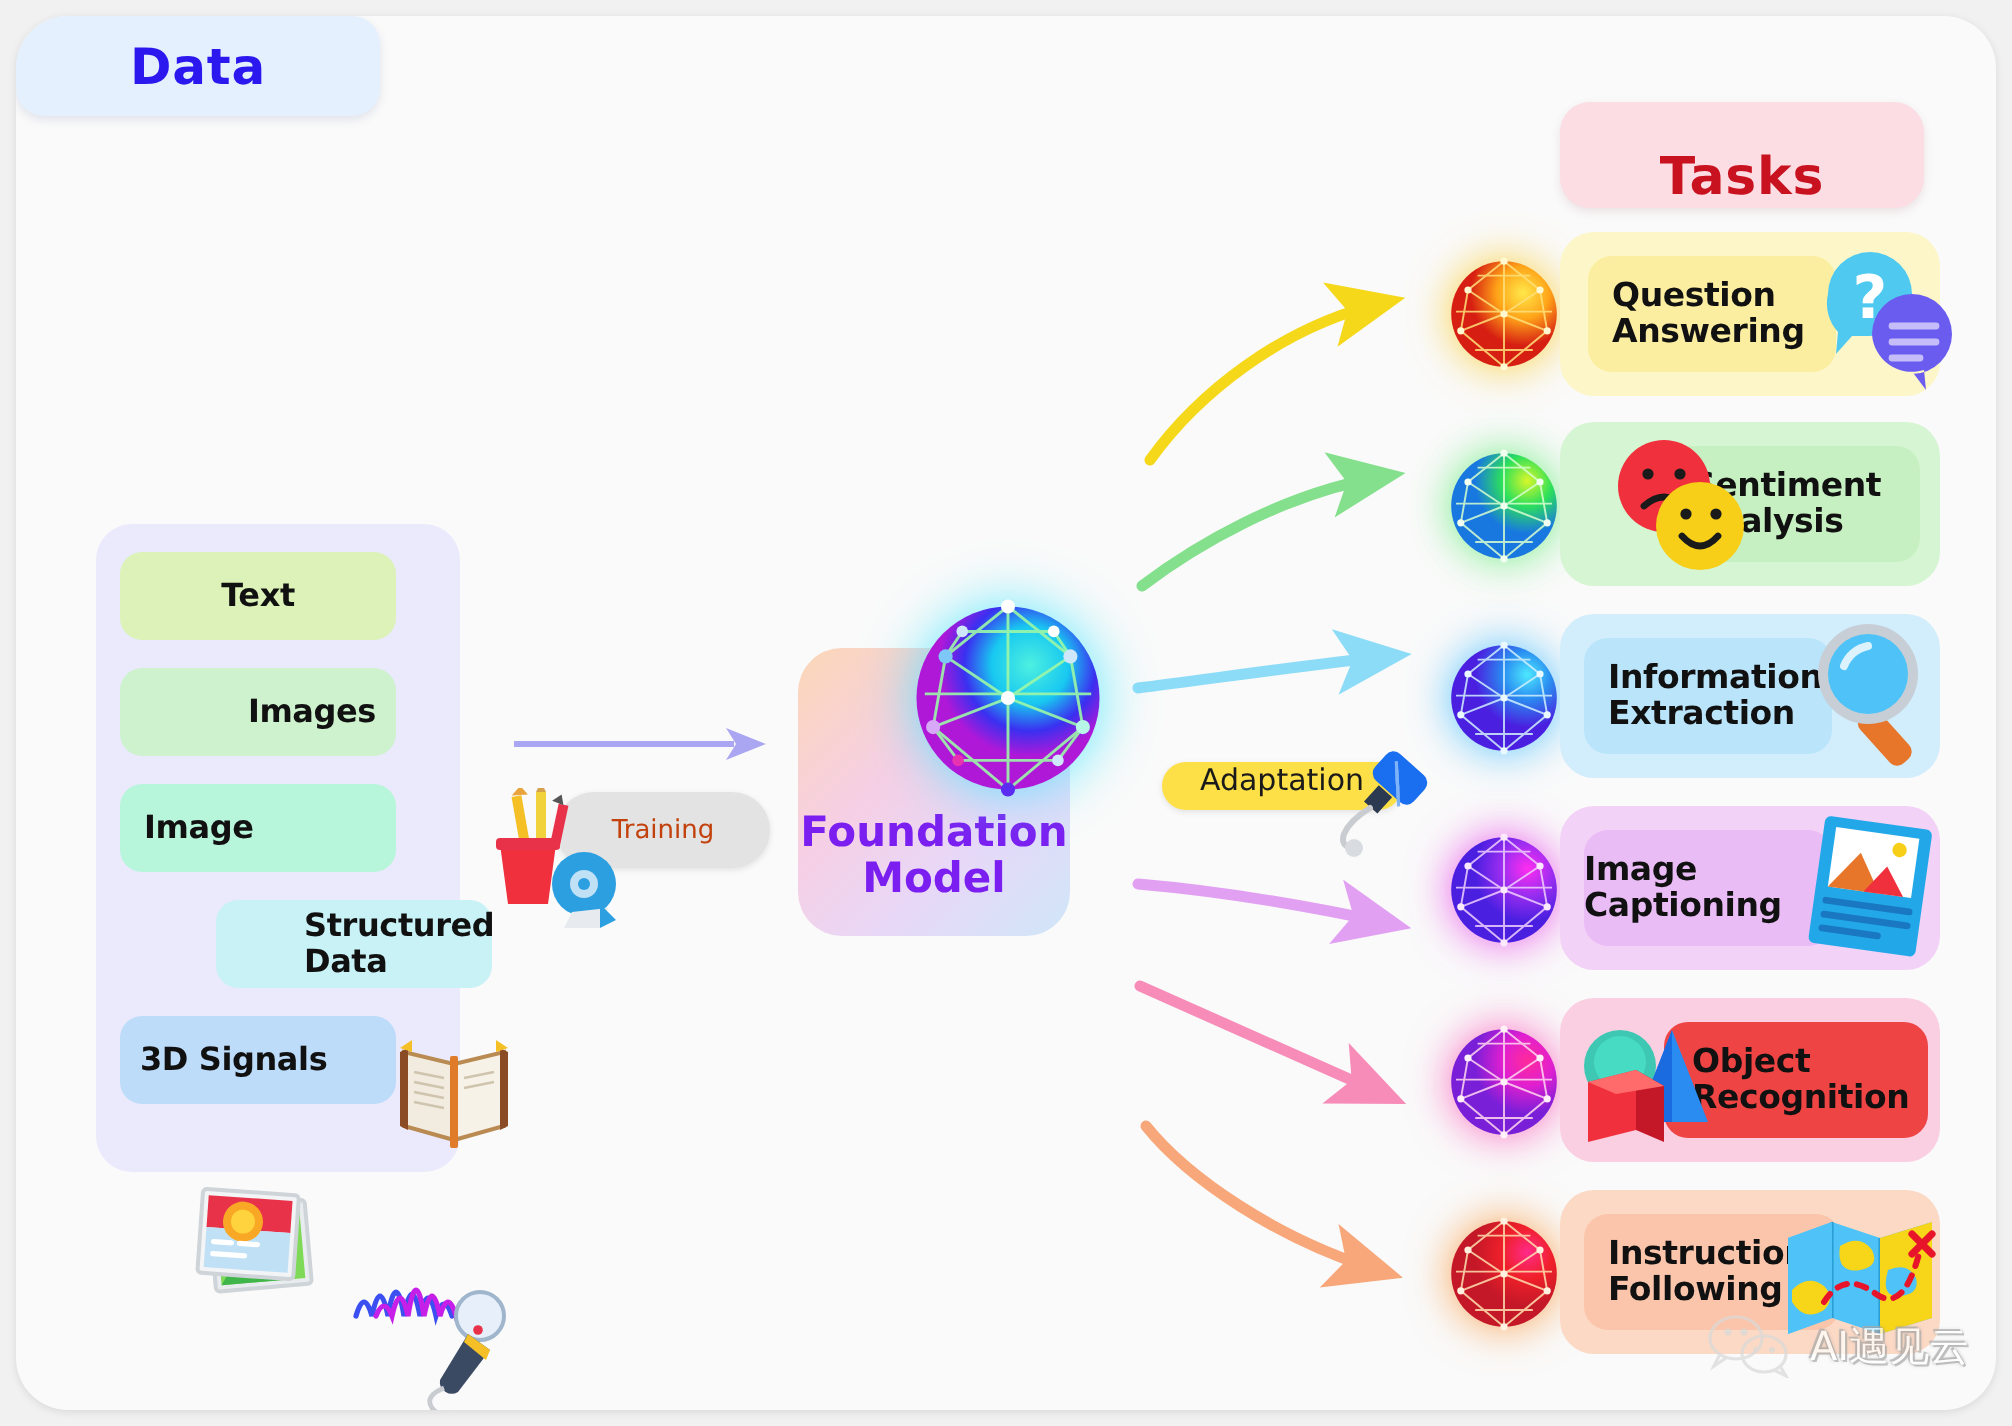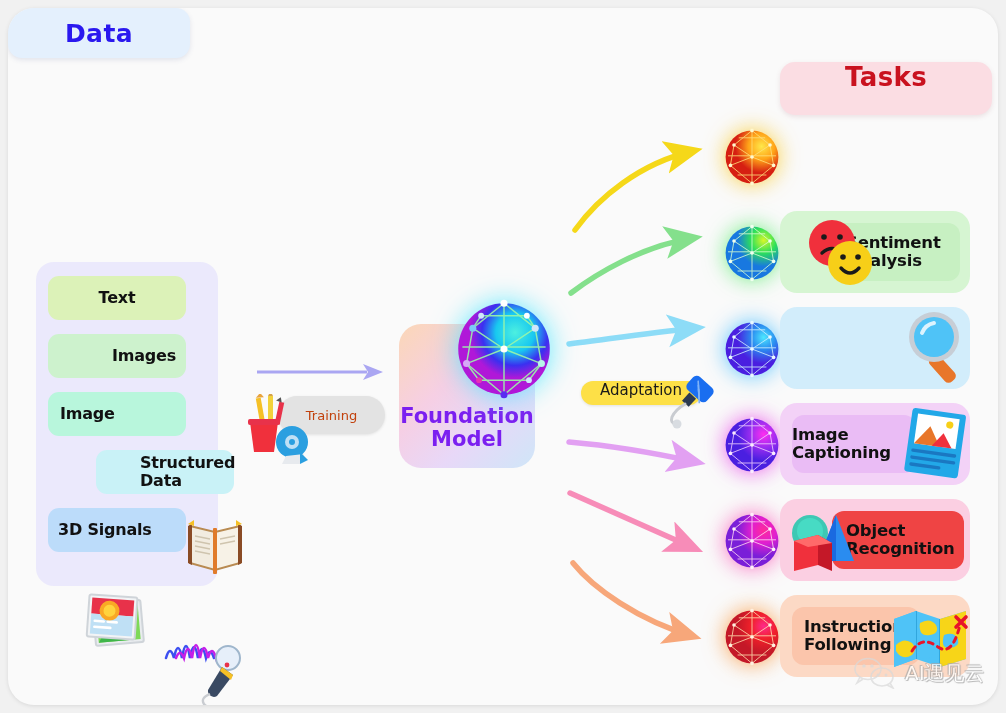--- a/index.html
+++ b/index.html
@@ -19,21 +19,21 @@
   
   #data-header{
     left:44px;top:192px;width:182px;height:50px;
     background:#e4f0fd;border-radius:14px;
     box-shadow:0 2px 5px rgba(60,80,140,.13);
     display:flex;align-items:center;justify-content:center;
   }
   #data-header span{font-size:25px;font-weight:700;color:#2a18ef;letter-spacing:.4px;}
 
   #data-panel{
-    position:absolute;left:28px;top:254px;width:182px;height:324px;
+    position:absolute;left:40px;top:254px;width:182px;height:324px;
     background:#ebe9fc;border-radius:18px;
   }
   .data-row{
     position:absolute;left:12px;width:138px;height:44px;border-radius:11px;
     display:flex;align-items:center;
   }
   .data-row .lbl{font-size:16px;position:relative;z-index:2;}
 
   .dr-text     {top:14px;  background:#dcf2b8;justify-content:center;}
   .dr-images   {top:72px;  background:#cdf2cd;justify-content:flex-end;padding-right:10px;box-sizing:border-box;}
@@ -75,24 +75,24 @@
     box-shadow:0 1px 3px rgba(0,0,0,.10);
   }
   #adapt-chip span{font-size:15px;color:#1a1a1a;}
   #adapt-ico{position:absolute;left:655px;top:366px;}
 
   
   #arrows{position:absolute;left:0;top:0;width:990px;height:697px;pointer-events:none;}
 
   
   #tasks-header{
-    position:absolute;left:772px;top:54px;width:212px;height:53px;
+    position:absolute;left:772px;top:43px;width:182px;height:53px;
     background:#fbdde3;border-radius:15px;
     box-shadow:0 2px 5px rgba(140,60,80,.13);
-    display:flex;align-items:flex-start;justify-content:center;
+    display:flex;align-items:flex-end;justify-content:center;
   }
   #tasks-header span{font-size:26px;font-weight:700;color:#c9121f;letter-spacing:.4px;}
 
   .task-card{position:absolute;left:772px;width:190px;height:82px;border-radius:17px;}
   .task-chip{
     position:absolute;top:12px;height:58px;border-radius:12px;
     display:flex;align-items:center;box-sizing:border-box;
   }
   .task-chip .lbl{font-size:16.5px;}
 
@@ -326,20 +326,36 @@
         <circle cx="50" cy="6" r="3"></circle>
         <circle cx="20" cy="30" r="3"></circle>
         <circle cx="80" cy="30" r="3"></circle>
       <circle cx="14" cy="64" r="3"></circle>
         <circle cx="86" cy="64" r="3"></circle>
         <circle cx="50" cy="94" r="3"></circle>
         <circle cx="50" cy="50" r="3"></circle>
       </g>
   </svg>
 
+  <div class="task-card tc1">
+    <div class="task-chip">
+      <span class="lbl" style="white-space:pre-line;">Question
+Answering</span>
+    </div>
+    <svg class="t-ico" style="left:122px;top:3px;" width="78" height="78" viewBox="0 0 78 78">
+      <path d="M12 28 a21 21 0 1 1 21 21 h-9 l-8 9 l1 -11 a21 21 0 0 1 -5 -19 Z" fill="#4fc9f0"></path>
+      <text x="33" y="40" font-size="30" font-weight="700" fill="#ffffff" text-anchor="middle" font-family="DejaVu Sans, sans-serif">?</text>
+      <path d="M34 48 a20 20 0 1 1 20 20 h1 l6 8 l-1 -10 a20 20 0 0 1 -26 -18 Z" fill="#6b5cf0"></path>
+      <g stroke="#c5bdfa" stroke-width="3.4" stroke-linecap="round">
+        <line x1="44" y1="44" x2="66" y2="44"></line>
+          <line x1="44" y1="52" x2="66" y2="52"></line>
+          <line x1="44" y1="60" x2="58" y2="60"></line>
+        </g>
+    </svg>
+  </div>
 
   <svg class="sphere" style="left:714px;top:215px;filter:drop-shadow(0 0 11px rgba(90,235,110,.85));" width="60" height="60" viewBox="0 0 100 100">
     <defs>
         <radialGradient id="s2" cx="72%" cy="26%">
       <stop offset="0%" stop-color="#d8f72a"></stop>
           <stop offset="48%" stop-color="#2ce05a"></stop>
           <stop offset="100%" stop-color="#1878e0"></stop>
     </radialGradient>
       </defs>
     <circle cx="50" cy="50" r="44" fill="url(#s2)"></circle>
@@ -395,20 +411,24 @@
         <circle cx="20" cy="30" r="3"></circle>
         <circle cx="80" cy="30" r="3"></circle>
       <circle cx="14" cy="64" r="3"></circle>
         <circle cx="86" cy="64" r="3"></circle>
         <circle cx="50" cy="94" r="3"></circle>
         <circle cx="50" cy="50" r="3"></circle>
       </g>
   </svg>
 
   <div class="task-card tc3">
+    <div class="task-chip">
+      <span class="lbl" style="white-space:pre-line;">Information
+Extraction</span>
+    </div>
     <svg class="t-ico" style="left:118px;top:0px;" width="78" height="80" viewBox="0 0 78 80">
       <rect x="38" y="46" width="13" height="32" rx="5" fill="#e8762a" transform="rotate(-42 44 62)"></rect>
       <circle cx="36" cy="30" r="25" fill="#c7ced6"></circle>
       <circle cx="36" cy="30" r="20" fill="#4fc3f7"></circle>
       <path d="M24 26 a16 16 0 0 1 12 -10" stroke="#ffffff" stroke-width="4" fill="none" stroke-linecap="round" opacity=".8"></path>
     </svg>
   </div>
 
   <svg class="sphere" style="left:714px;top:407px;filter:drop-shadow(0 0 11px rgba(230,60,230,.85));" width="60" height="60" viewBox="0 0 100 100">
     <defs>

